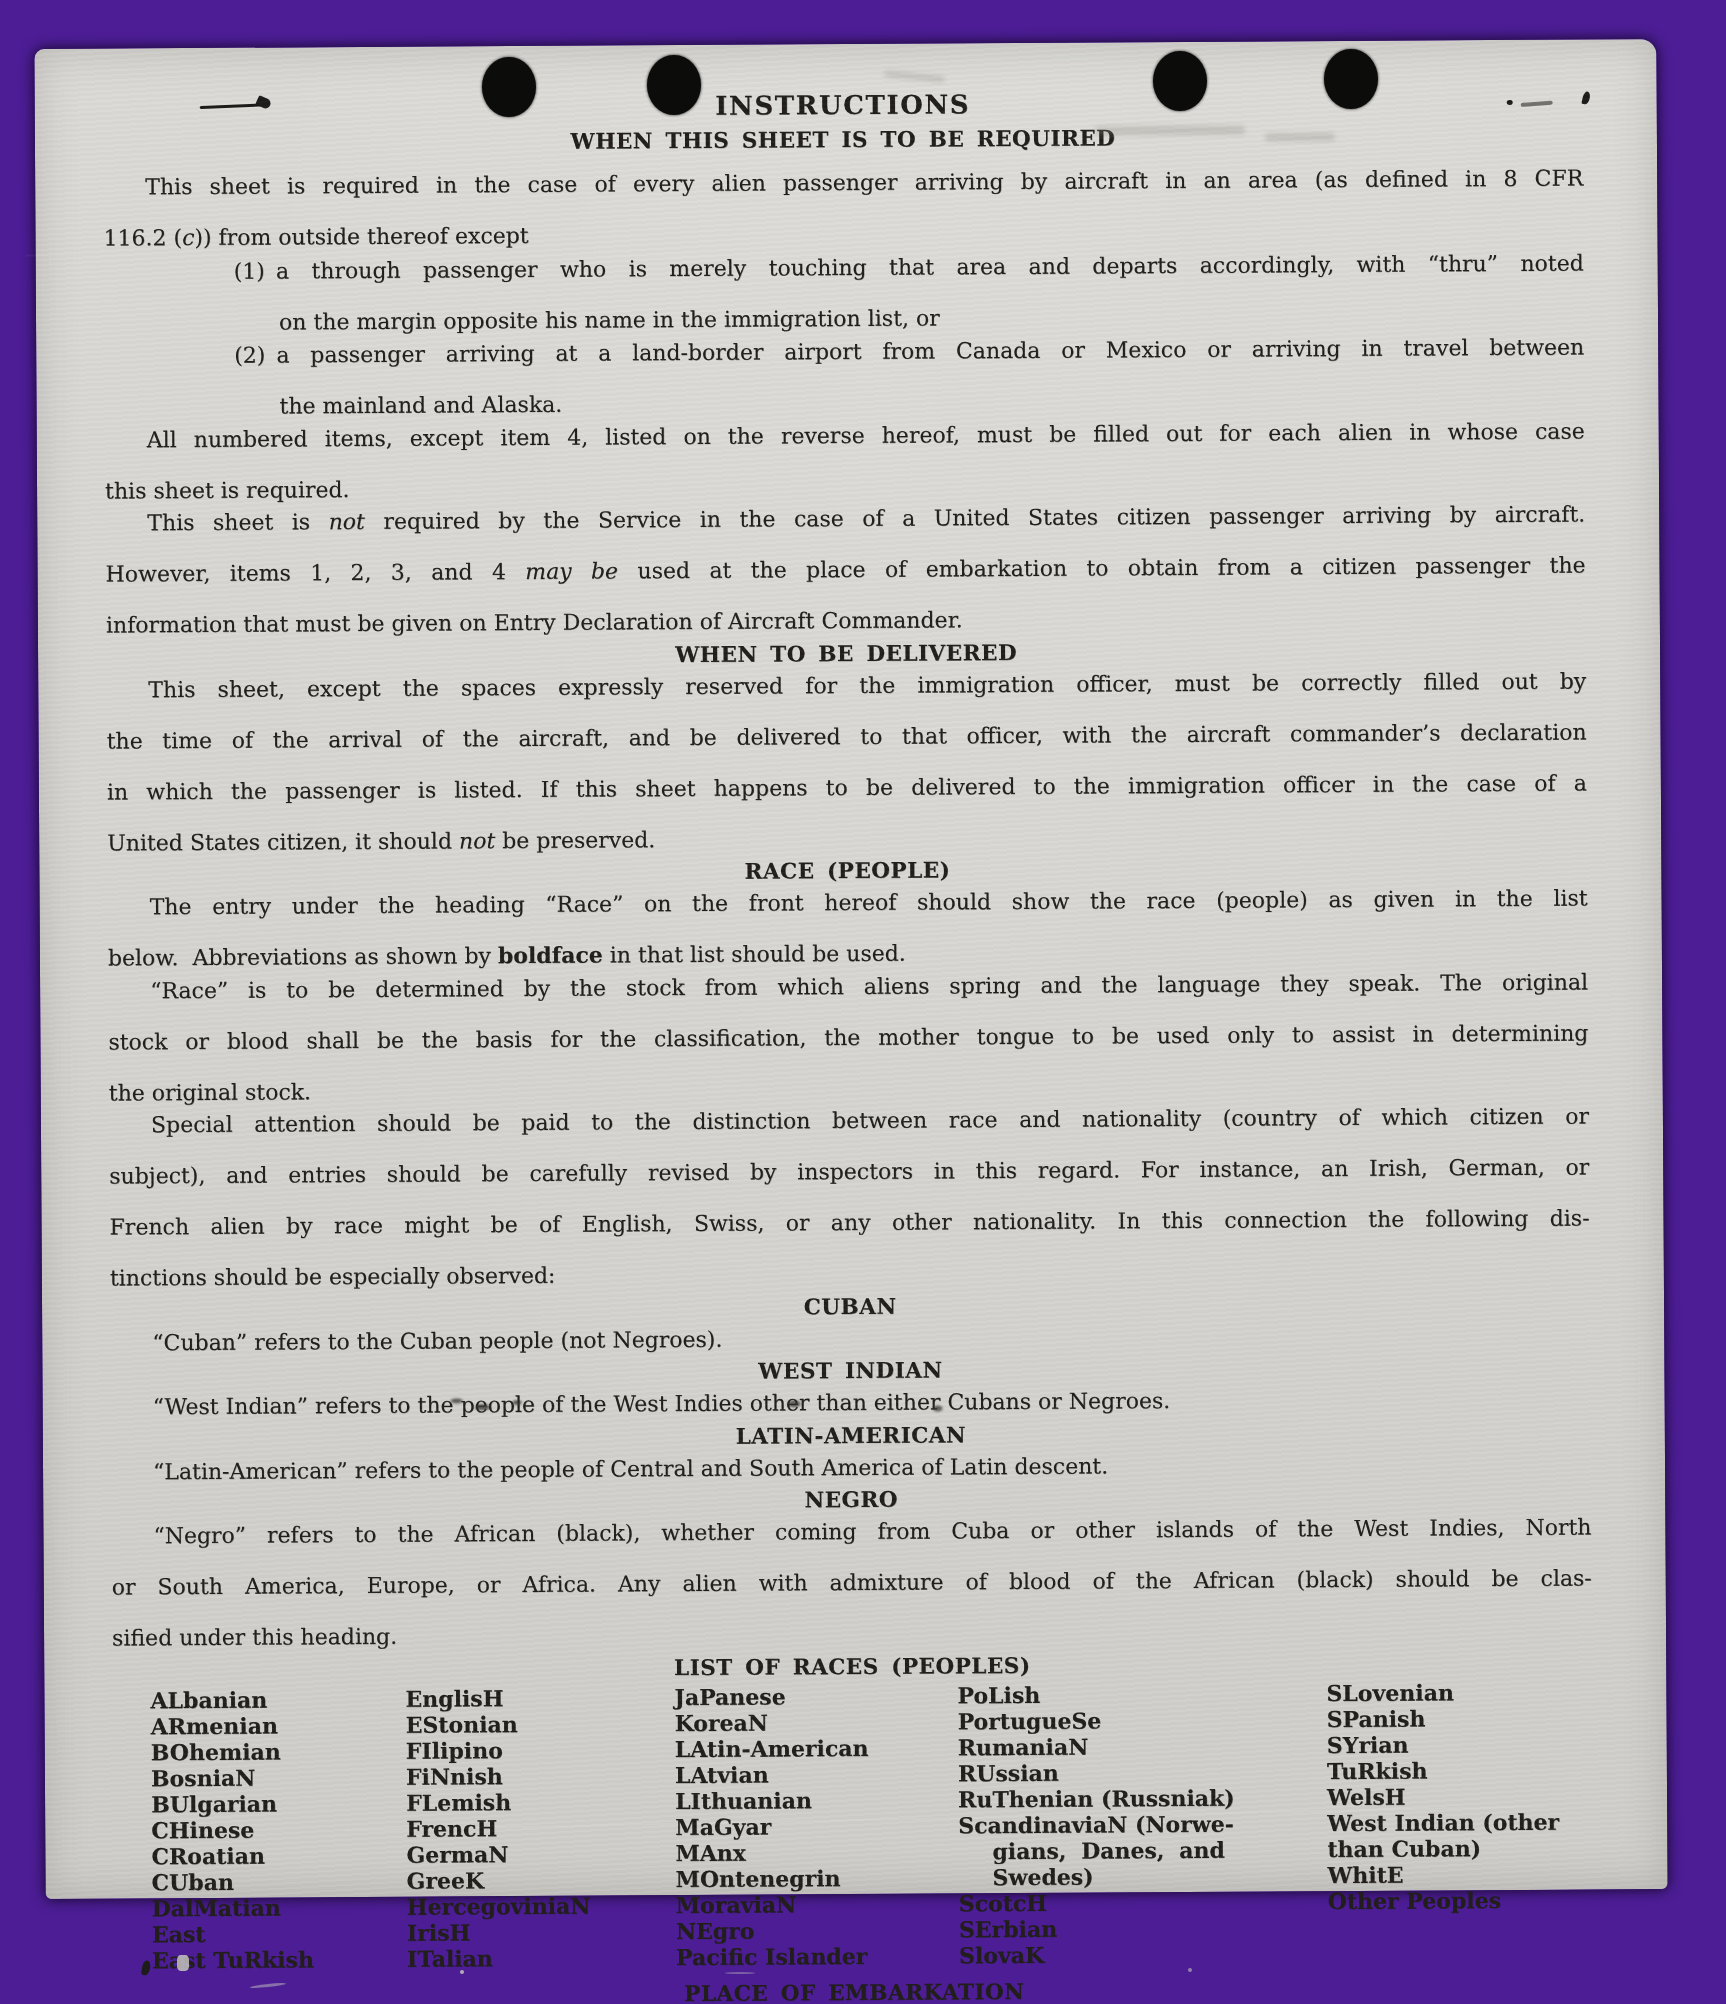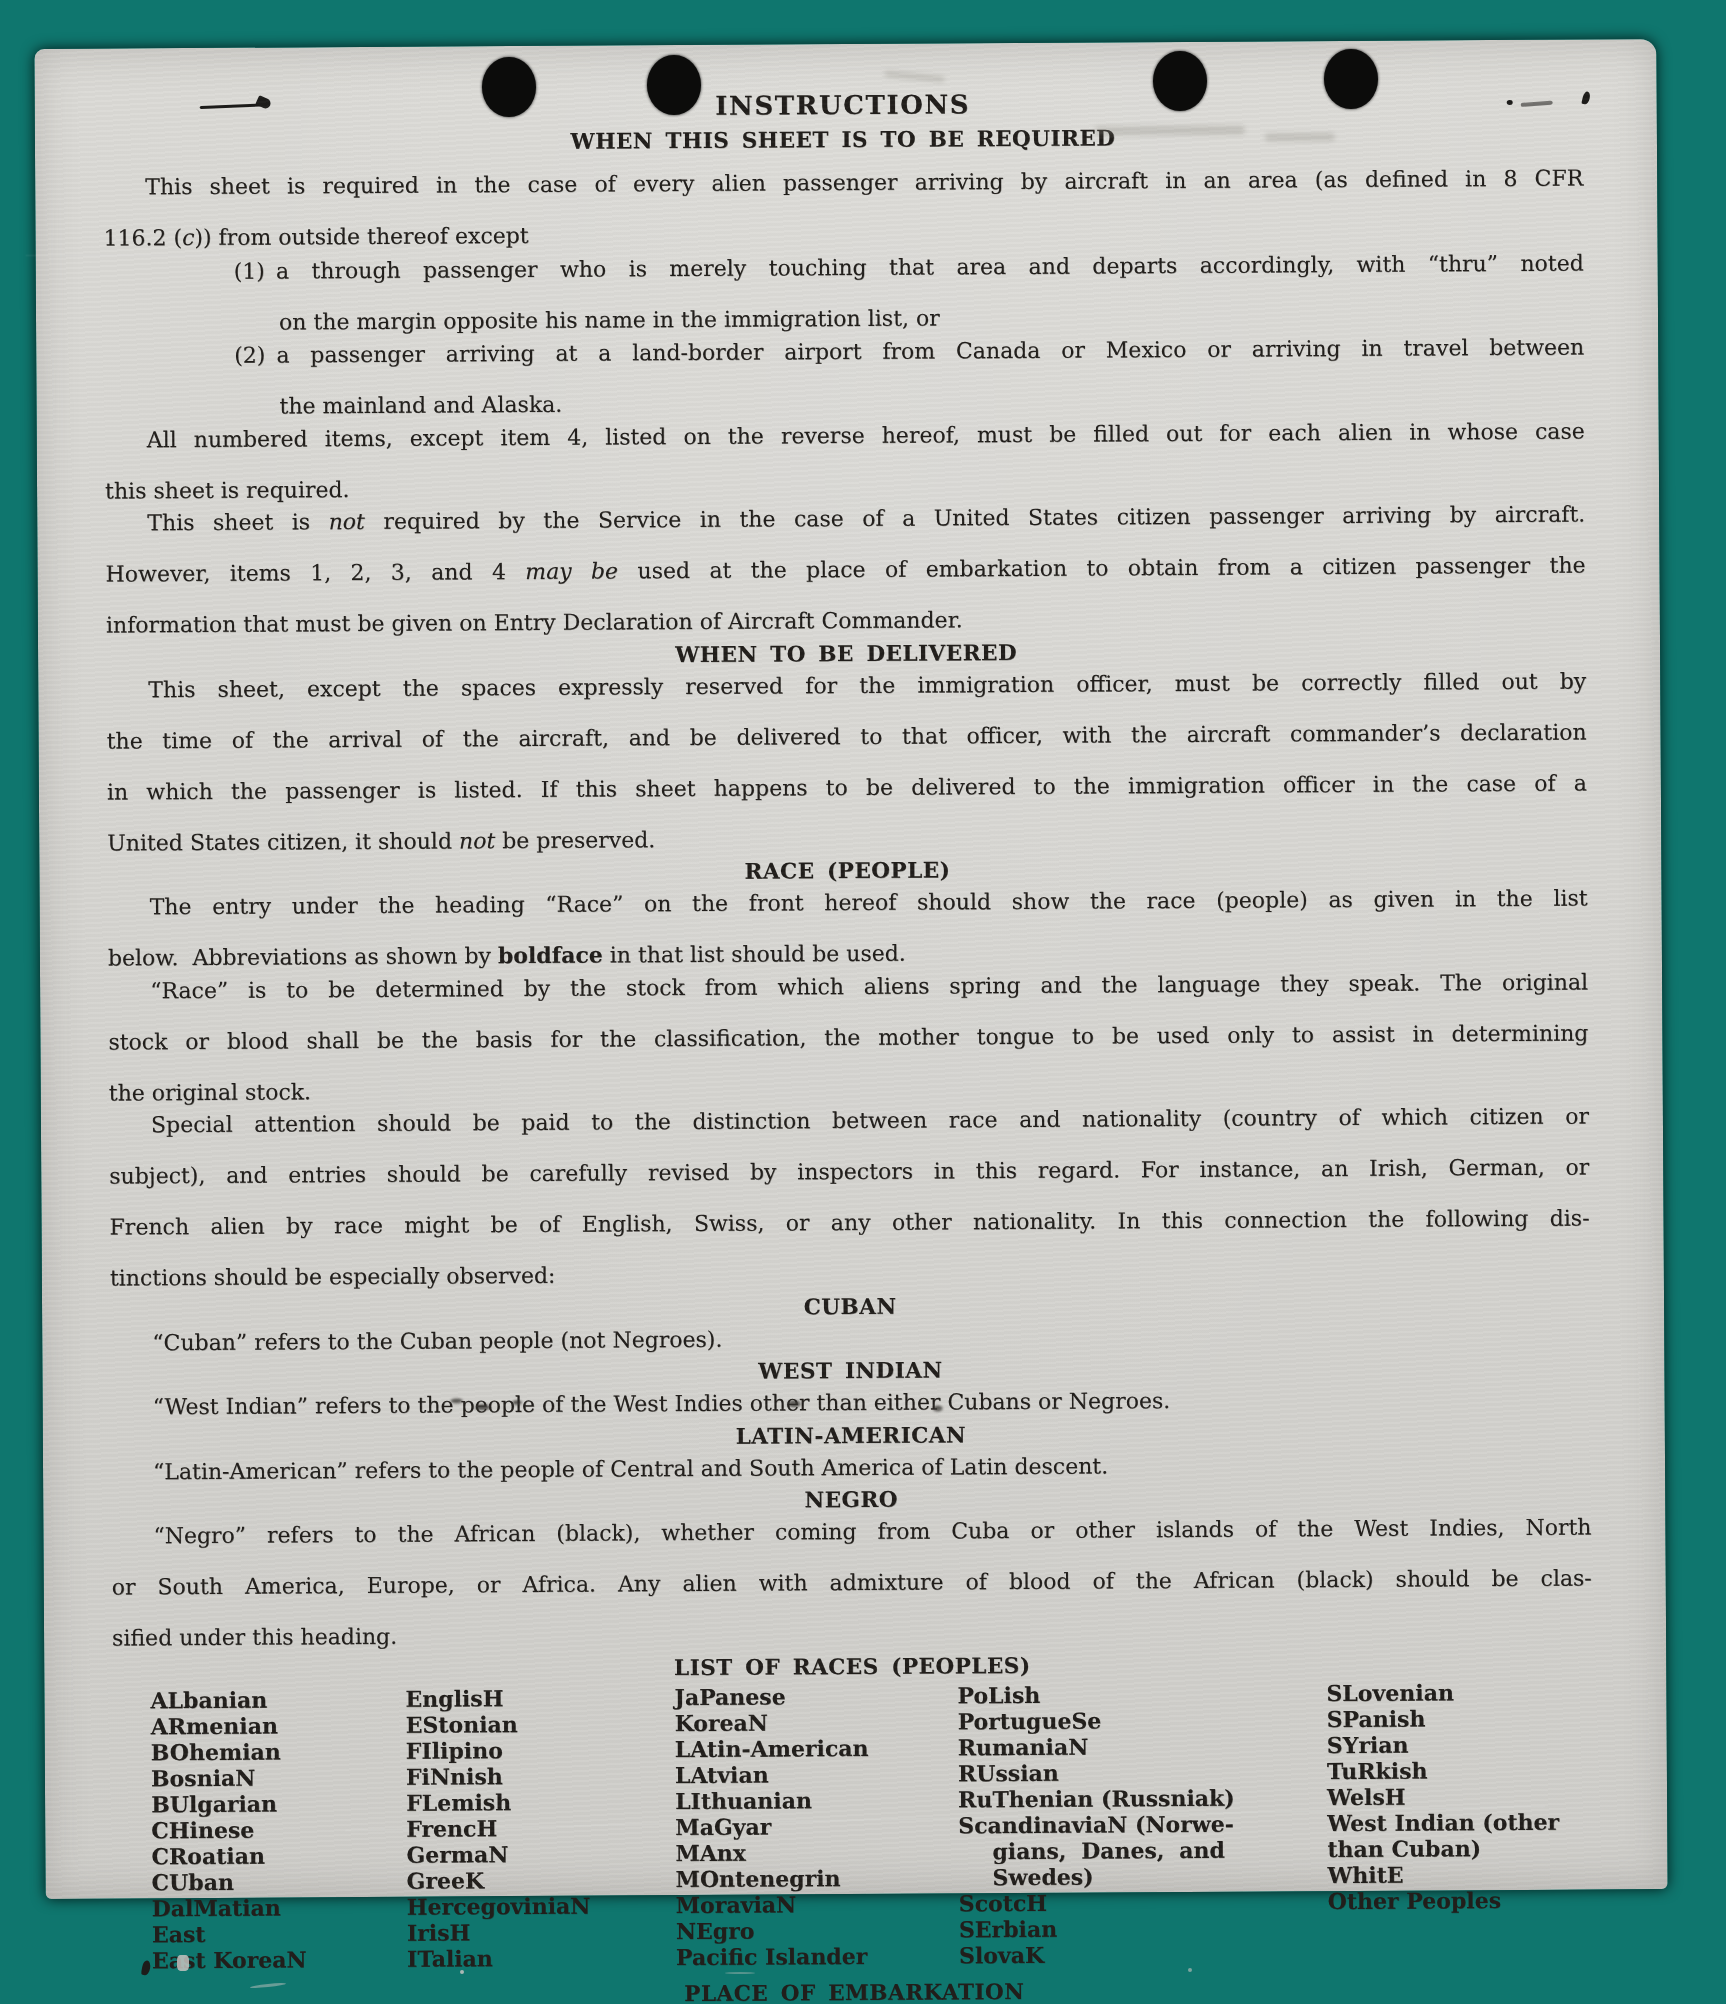--- a/index.html
+++ b/index.html
@@ -1,16 +1,16 @@
 <!DOCTYPE html>
 <html><head>
 <meta charset="utf-8">
 <style>
   html,body{margin:0;padding:0;background:#060606;}
-  #screen{position:relative;width:1726px;height:2004px;background:#0f766e;overflow:hidden;
+  #screen{position:relative;width:1726px;height:2004px;background:#4c1d95;overflow:hidden;
           font-family:"DejaVu Serif","Liberation Serif",serif;}
   
   .paper{position:absolute;left:40px;top:44px;width:1622px;height:1850px;
          background:
            radial-gradient(ellipse at 52% 20%, rgba(255,255,255,0.07), rgba(255,255,255,0) 62%),
            linear-gradient(184deg,#dcdbd7 0%,#d7d6d2 42%,#d2d1cd 78%,#cfceca 100%);
          transform:rotate(-0.35deg);transform-origin:50% 50%;
          border-radius:10px 16px 6px 6px;
          box-shadow:inset 0 0 40px rgba(90,88,82,0.25), 0 0 14px rgba(0,0,0,0.8);}
   .paper::after{content:"";position:absolute;inset:0;pointer-events:none;border-radius:inherit;
@@ -125,21 +125,21 @@
             <div class="race-item">ALbanian</div>
             <div class="race-item">ARmenian</div>
             <div class="race-item">BOhemian</div>
             <div class="race-item">BosniaN</div>
             <div class="race-item">BUlgarian</div>
             <div class="race-item">CHinese</div>
             <div class="race-item">CRoatian</div>
             <div class="race-item">CUban</div>
             <div class="race-item">DalMatian</div>
             <div class="race-item">East</div>
-            <div class="race-item">East KoreaN</div>
+            <div class="race-item">East TuRkish</div>
           </div>
           <div class="race-col c1">
             <div class="race-item">EnglisH</div>
             <div class="race-item">EStonian</div>
             <div class="race-item">FIlipino</div>
             <div class="race-item">FiNnish</div>
             <div class="race-item">FLemish</div>
             <div class="race-item">FrencH</div>
             <div class="race-item">GermaN</div>
             <div class="race-item">GreeK</div>

